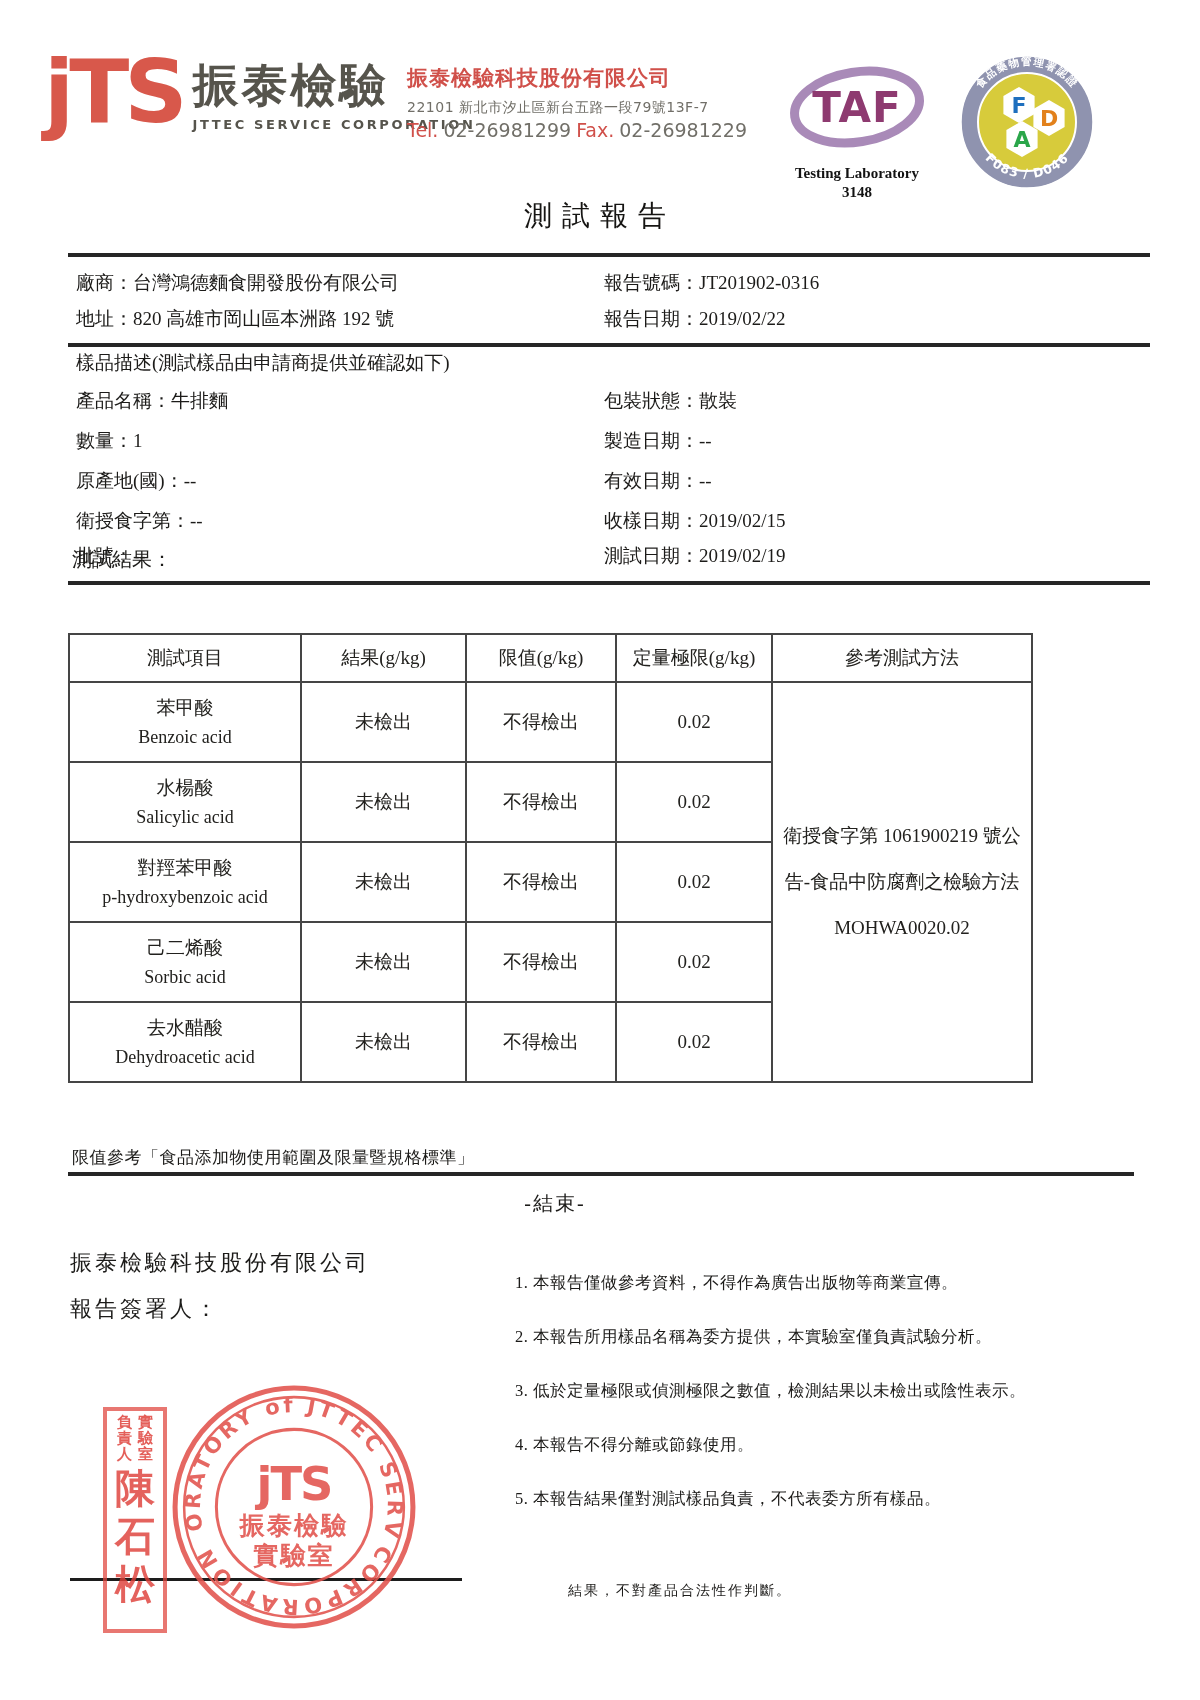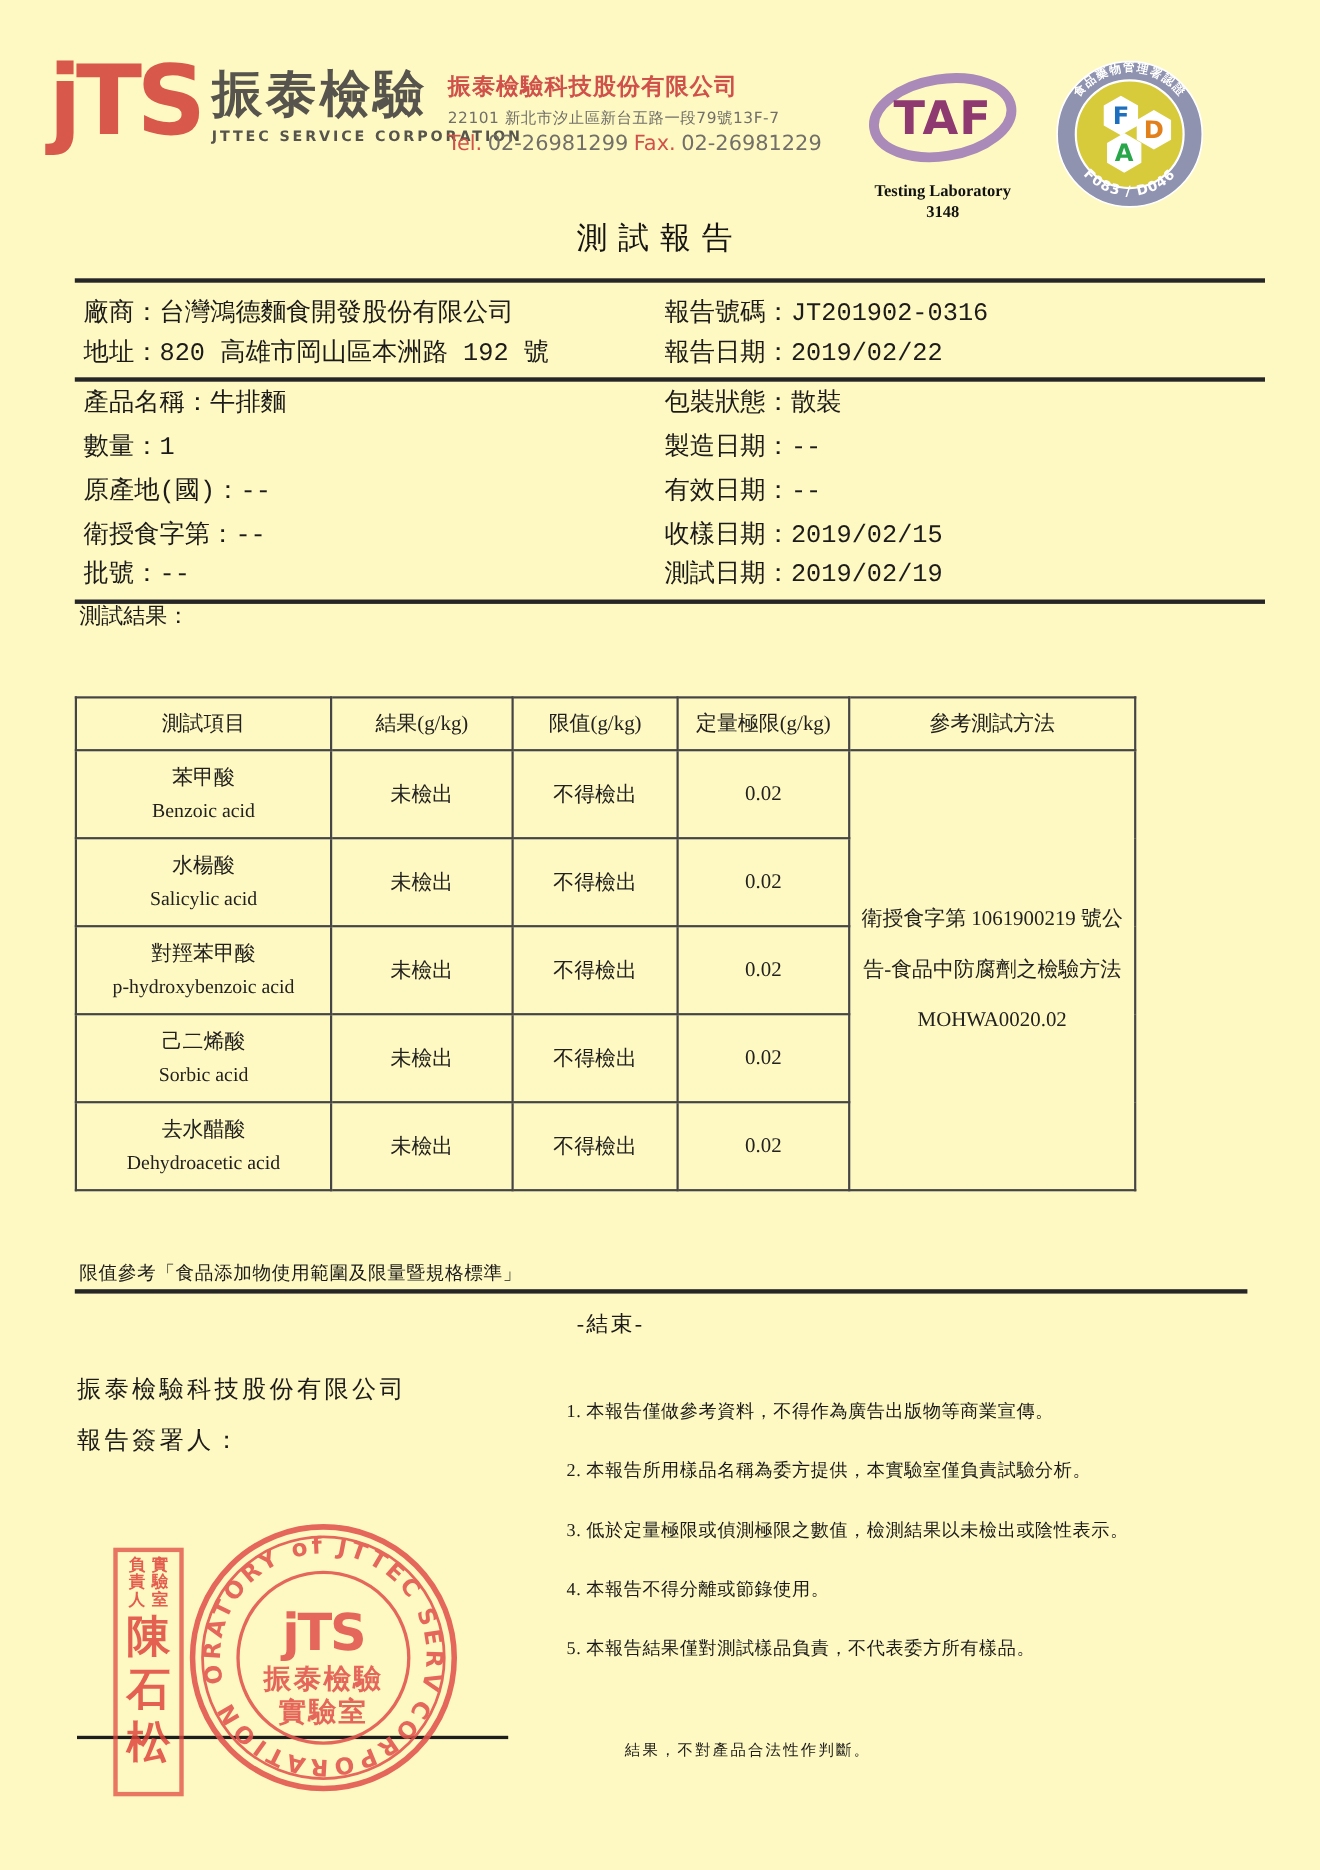--- a/index.html
+++ b/index.html
@@ -1,18 +1,18 @@
 <!DOCTYPE html>
 <html><head>
 <meta charset="utf-8">
 <style>
   html,body{margin:0;padding:0;background:#e8e8e6;}
   .page{
     position:relative;width:1200px;height:1700px;margin:0 auto;
-    background:#fef9c3;overflow:hidden;
+    background:#ffffff;overflow:hidden;
     font-family:"Liberation Serif","DejaVu Serif",serif;color:#1c1b19;
   }
   
   .header{position:absolute;top:52px;left:44px;width:1115px;display:flex;align-items:flex-start;}
   .logo{width:335px;flex:0 0 auto;}
   .logo-row{display:flex;align-items:flex-end;}
   .logo-jts{
     font-family:"DejaVu Sans",sans-serif;font-weight:bold;font-style:normal;
     font-size:88px;line-height:80px;color:#d8584b;letter-spacing:-5px;
   }
@@ -36,21 +36,21 @@
   .taf-caption{font-size:15px;font-weight:bold;color:#121212;line-height:19px;margin-top:2px;}
   .taf-number{font-size:15px;font-weight:bold;color:#121212;line-height:19px;}
   
   .fad-badge{margin-left:24px;padding-top:0;flex:0 0 auto;}
   
   .doc-title{position:absolute;top:197px;left:0;width:100%;text-align:center;
     font-size:28px;letter-spacing:10px;color:#161513;}
   
   .sec1{position:absolute;top:253px;left:68px;width:1066px;
     border-top:4px solid #262626;border-bottom:4px solid #262626;padding:8px 8px 6px;}
-  .pair-row{display:flex;align-items:center;height:36px;font-size:23px;font-family:Liberation Mono, monospace;}
+  .pair-row{display:flex;align-items:center;height:36px;font-size:19px;}
   .pair-left{width:528px;flex:0 0 auto;}
   .pair-right{flex:1;}
   .sec2{position:absolute;top:337px;left:68px;width:1066px;
     border-bottom:4px solid #262626;padding:8px 8px 10px;}
   .sec2-title{font-size:19px;height:36px;display:flex;align-items:center;}
   .sec2 .pair-row{height:40px;}
   .sec2 .pair-row.tight{height:30px;}
   .results-label{position:absolute;top:546px;left:72px;font-size:20px;}
   
   .results-table{position:absolute;top:633px;left:68px;width:963px;border-collapse:collapse;table-layout:fixed;}
@@ -165,20 +165,21 @@
       <div class="pair-left">
         <span>地址：</span><span>820 高雄市岡山區本洲路 192 號</span>
       </div>
       <div class="pair-right">
         <span>報告日期：</span><span>2019/02/22</span>
       </div>
     </div>
   </div>
 
   <div class="sec2">
+    <div class="sec2-title">樣品描述(測試樣品由申請商提供並確認如下)</div>
 
     <div class="pair-row">
       <div class="pair-left"><span>產品名稱：</span><span>牛排麵</span></div>
       <div class="pair-right"><span>包裝狀態：</span><span>散裝</span></div>
     </div>
     <div class="pair-row">
       <div class="pair-left"><span>數量：</span><span>1</span></div>
       <div class="pair-right"><span>製造日期：</span><span>--</span></div>
     </div>
     <div class="pair-row">

